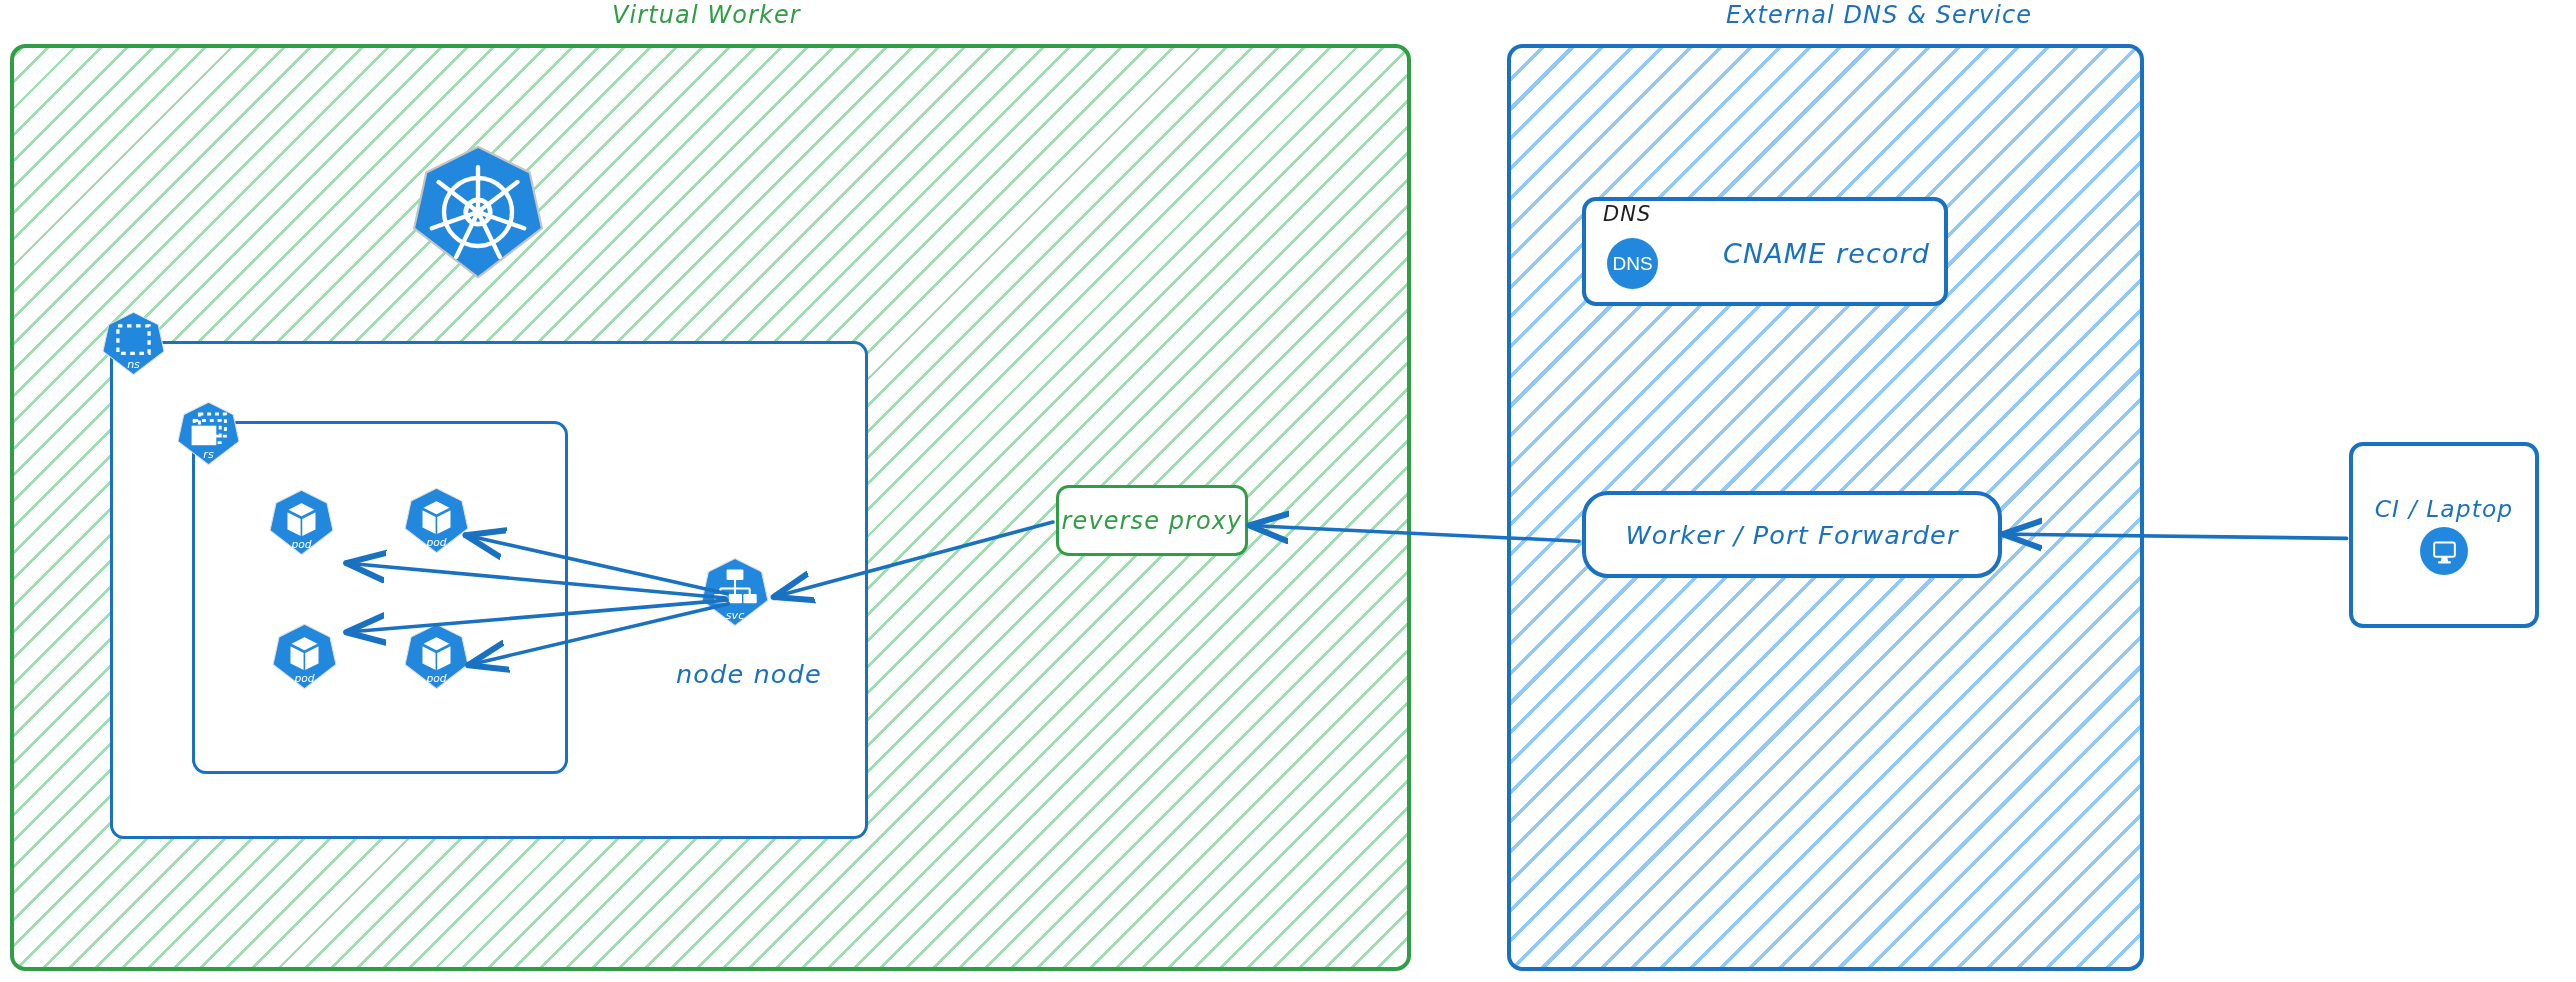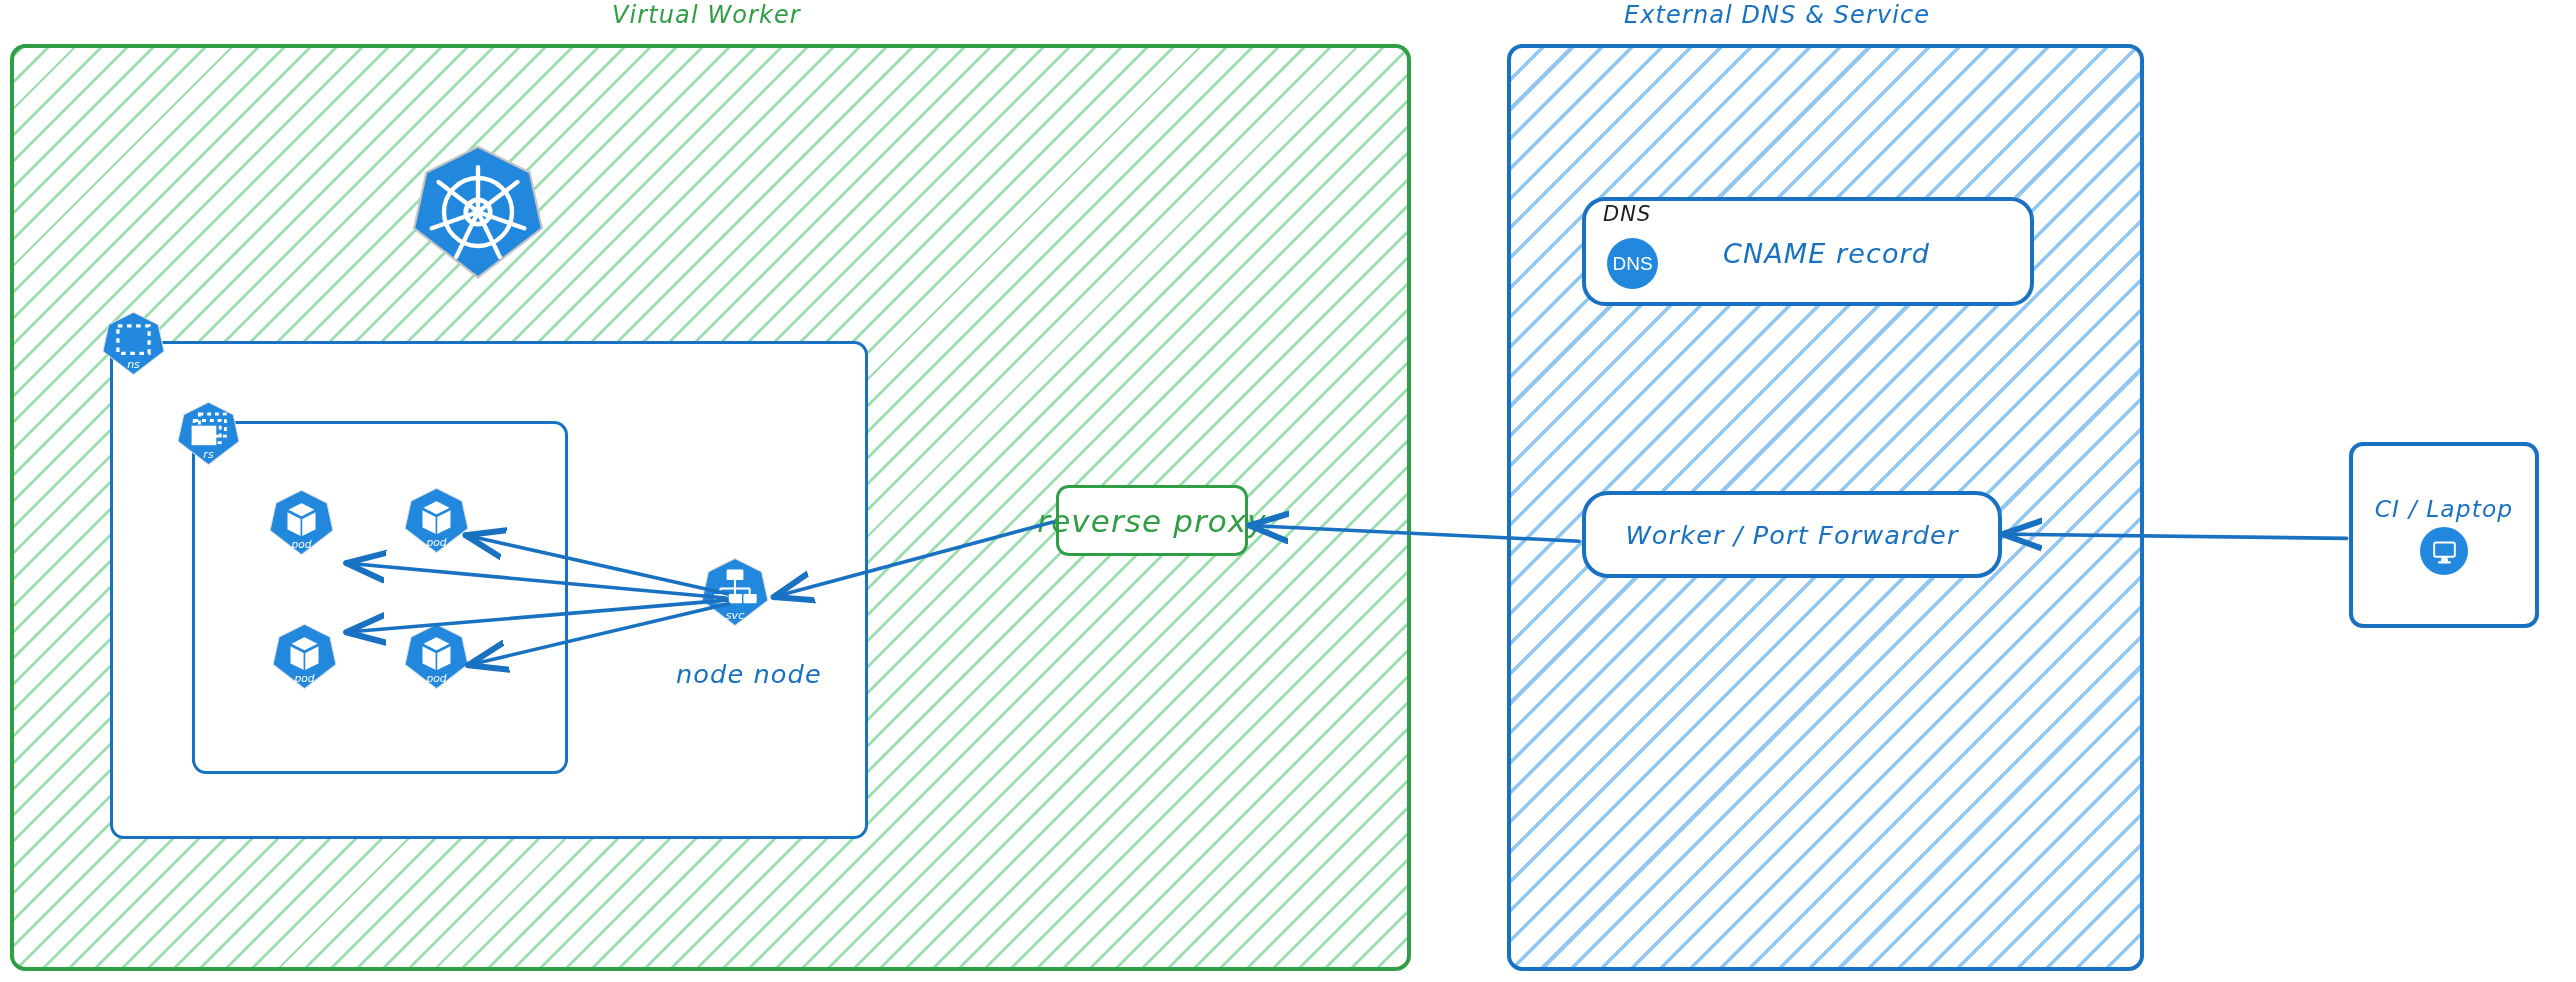--- a/index.html
+++ b/index.html
@@ -61,36 +61,36 @@
     background-color: #ffffff;
     background-image: repeating-linear-gradient(
       -45deg,
       rgba(140, 197, 245, 0.95) 0px,
       rgba(140, 197, 245, 0.95) 3.6px,
       rgba(255,255,255,0) 3.6px,
       rgba(255,255,255,0) 21px
     );
   }
   #ext-title {
-    left: 1624px; top: 1.4px;
+    left: 1726px; top: 1.4px;
     color: #1971c2;
   }
 
   
   .box {
     position: absolute;
     box-sizing: border-box;
     background: #ffffff;
     border-radius: 12.8px;
     display: flex;
     align-items: center;
     justify-content: center;
   }
   .box-label {
-    font-size: 31px;
+    font-size: 24px;
     white-space: nowrap;
   }
 
   #ns-box {
     left: 110px; top: 341px;
     width: 758px; height: 498px;
     border: 3.6px solid #1971c2;
     background: #ffffff;
     border-radius: 14px;
   }
@@ -104,23 +104,23 @@
 
   #revproxy-box {
     left: 1056px; top: 485px;
     width: 192px; height: 71px;
     border: 3.6px solid #2f9e44;
   }
   #revproxy-box .box-label { color: #2f9e44; }
 
   #dns-box {
     left: 1582px; top: 197px;
-    width: 452px; height: 109px;
+    width: 366px; height: 109px;
     border: 4.3px solid #1971c2;
-    border-radius: 23px;
+    border-radius: 14px;
     justify-content: flex-start;
   }
   #dns-tag {
     position: absolute;
     left: 17px; top: 1.4px;
     font-size: 21px;
     color: #1e1e1e;
   }
   #dns-circle {
     position: absolute;

